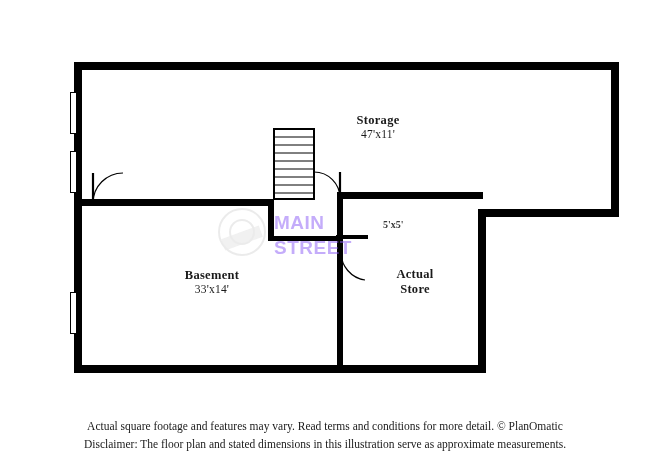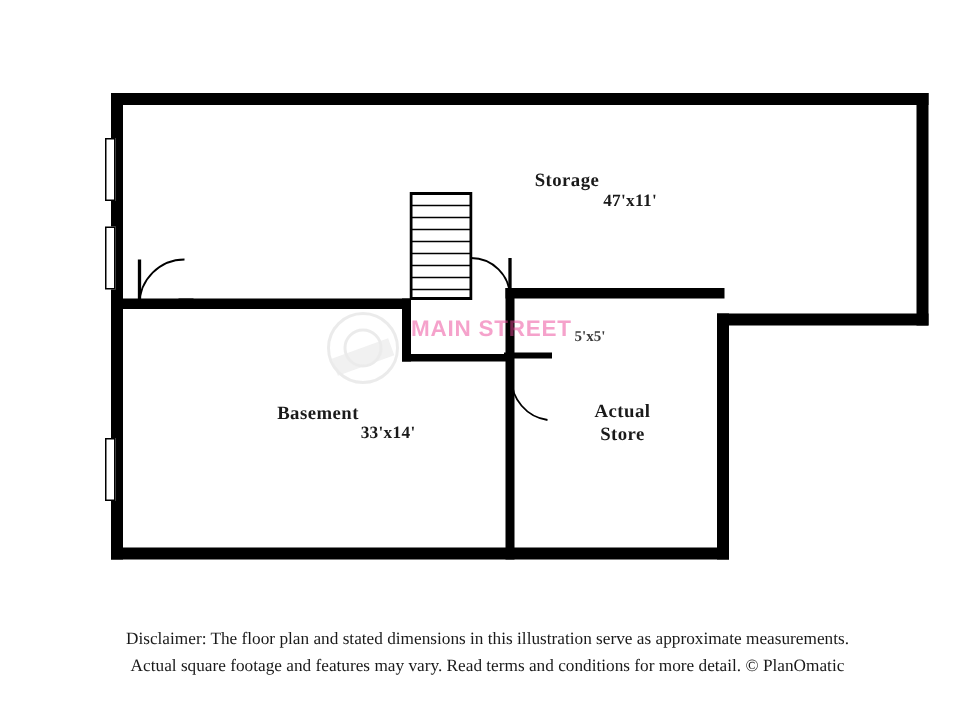--- a/index.html
+++ b/index.html
@@ -33,24 +33,23 @@
     white-space: nowrap;
   }
   .room-label .name {
     display: block;
     font-weight: bold;
     font-size: 12.5px;
     letter-spacing: 0.3px;
   }
   .room-label .dims {
     display: block;
-    font-weight: bold;
+    font-weight: normal;
     font-size: 11.5px;
     letter-spacing: 0.2px;
-    text-align: right;
   }
   .small-label {
     position: absolute;
     font-family: "Liberation Serif", serif;
     font-weight: bold;
     font-size: 10px;
     color: #3b3b3b;
     white-space: nowrap;
     padding-left: 39px;
   }
@@ -76,23 +75,23 @@
     height: 62px;
     opacity: 0.5;
     pointer-events: none;
   }
   #watermark .wm-text {
     position: absolute;
     left: 62px;
     top: 8px;
     font-family: "Liberation Sans", sans-serif;
     font-weight: bold;
-    font-size: 15px;
+    font-size: 19px;
     letter-spacing: 0.5px;
-    color: #ec4899;
+    color: #8b5cf6;
     line-height: 1.32;
   }
   #watermark .wm-circle {
     position: absolute;
     left: 6px;
     top: 6px;
     width: 48px;
     height: 48px;
     border: 2px solid #d8d8d8;
     border-radius: 50%;
@@ -229,15 +228,15 @@
   <div class="room-label" style="left:360px; top:267px; width:110px;">
     <span class="name">Actual</span>
     <span class="name">Store</span>
   </div>
 
   <div class="small-label" style="left:344px; top:219px;">5'x5'</div>
 
 </div>
 
 <div id="disclaimer">
+  <span class="line">Actual square footage and features may vary. Read terms and conditions for more detail. © PlanOmatic</span>
   <span class="line">Disclaimer: The floor plan and stated dimensions in this illustration serve as approximate measurements.</span>
-  <span class="line">Actual square footage and features may vary. Read terms and conditions for more detail. © PlanOmatic</span>
 </div>
 
 </body></html>

